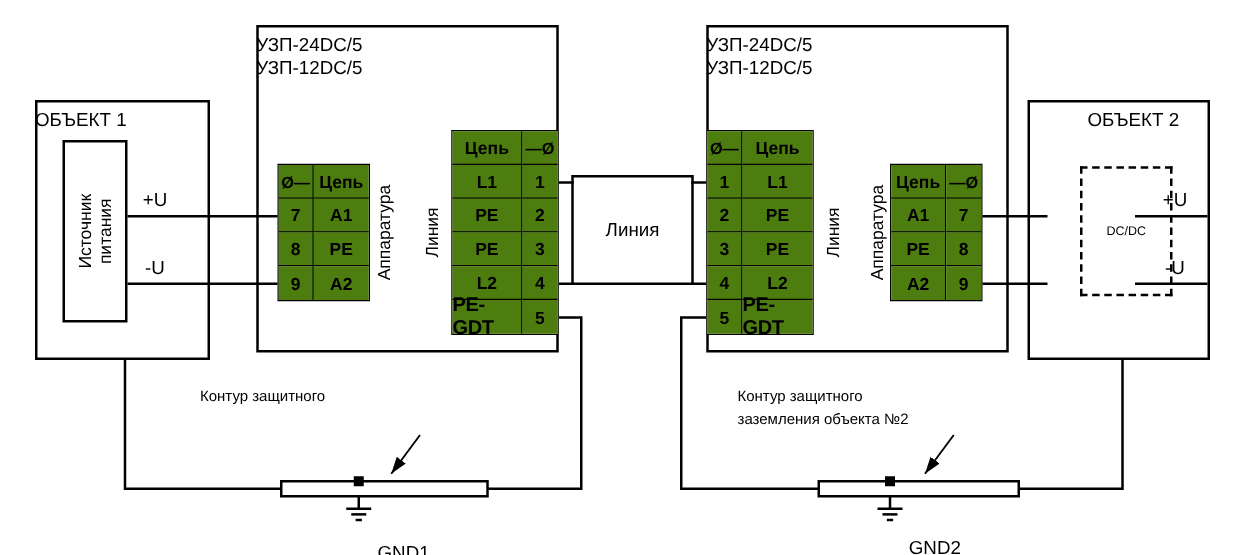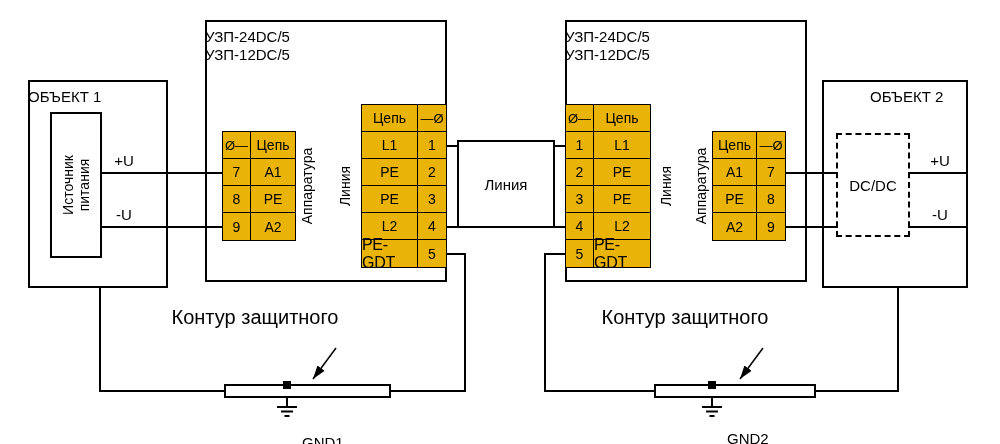--- a/index.html
+++ b/index.html
@@ -7,26 +7,26 @@
   .canvas {
     position:relative; width:1000px; height:444px; background:#ffffff;
     font-family:"Liberation Sans", sans-serif; color:#000; overflow:hidden;
   }
   svg.layer { position:absolute; left:0; top:0; }
   .box { position:absolute; border:2px solid #000; background:transparent; }
   .box.dashed { border-style:dashed; }
   .flex-center { display:flex; align-items:center; justify-content:center; }
   .title { position:absolute; text-align:left; font-size:15px; line-height:18px; }
   .lbl { position:absolute; font-size:15px; }
-  .ann { position:absolute; text-align:center; font-size:20px; line-height:18px; }
+  .ann { position:absolute; font-size:12px; line-height:18px; }
   .tbl { position:absolute; display:grid; border:1.5px solid #000; background:#fff; }
   .c {
     border-right:1.5px solid #000; border-bottom:1.5px solid #000;
     display:flex; align-items:center; justify-content:center;
-    font-size:14px; background:#eab308;
+    font-size:14px; background:#4d7c0f;font-weight:bold;
   }
   .c.lc { border-right:none; }
   .c.lr { border-bottom:none; }
   .c.th { font-size:13px; }
   .c.sm { font-size:16px; letter-spacing:-0.3px; }
   .vtext {
     position:absolute; transform:translate(-50%,-50%) rotate(-90deg);
     white-space:nowrap; font-size:14px; text-align:center;
   }
   .vtext span { display:block; line-height:16px; }
@@ -166,28 +166,29 @@
     <div class="c">A1</div>
     <div class="c lc">7</div>
     <div class="c">PE</div>
     <div class="c lc">8</div>
     <div class="c lr">A2</div>
     <div class="c lc lr">9</div>
   </div>
 
   <div class="box" style="left:822px; top:80px; width:146px; height:208px;"></div>
   <div class="title" style="left:822px; top:88px; width:122px;margin-left:48px;">ОБЪЕКТ 2</div>
-  <div class="box dashed flex-center" style="left:836px; top:133px; width:74px; height:104px; font-size:15px;">
+  <div class="box dashed flex-center" style="left:864px; top:133px; width:74px; height:104px; font-size:10px;">
     <span>DC/DC</span>
   </div>
   <div class="lbl" style="left:920px; top:152px; width:40px; text-align:center;">+U</div>
   <div class="lbl" style="left:920px; top:206px; width:40px; text-align:center;">-U</div>
 
   <div class="ann" style="left:160px; top:308px; width:190px;">
     <div>Контур защитного</div>
   </div>
   <div class="ann" style="left:590px; top:308px; width:190px;">
     <div>Контур защитного</div>
+    <div>заземления объекта №2</div>
   </div>
   <div class="lbl" style="left:302px; top:406px;margin-top:28px;">GND1</div>
   <div class="lbl" style="left:727px; top:430px;">GND2</div>
 
 </div>
 
 </body></html>

